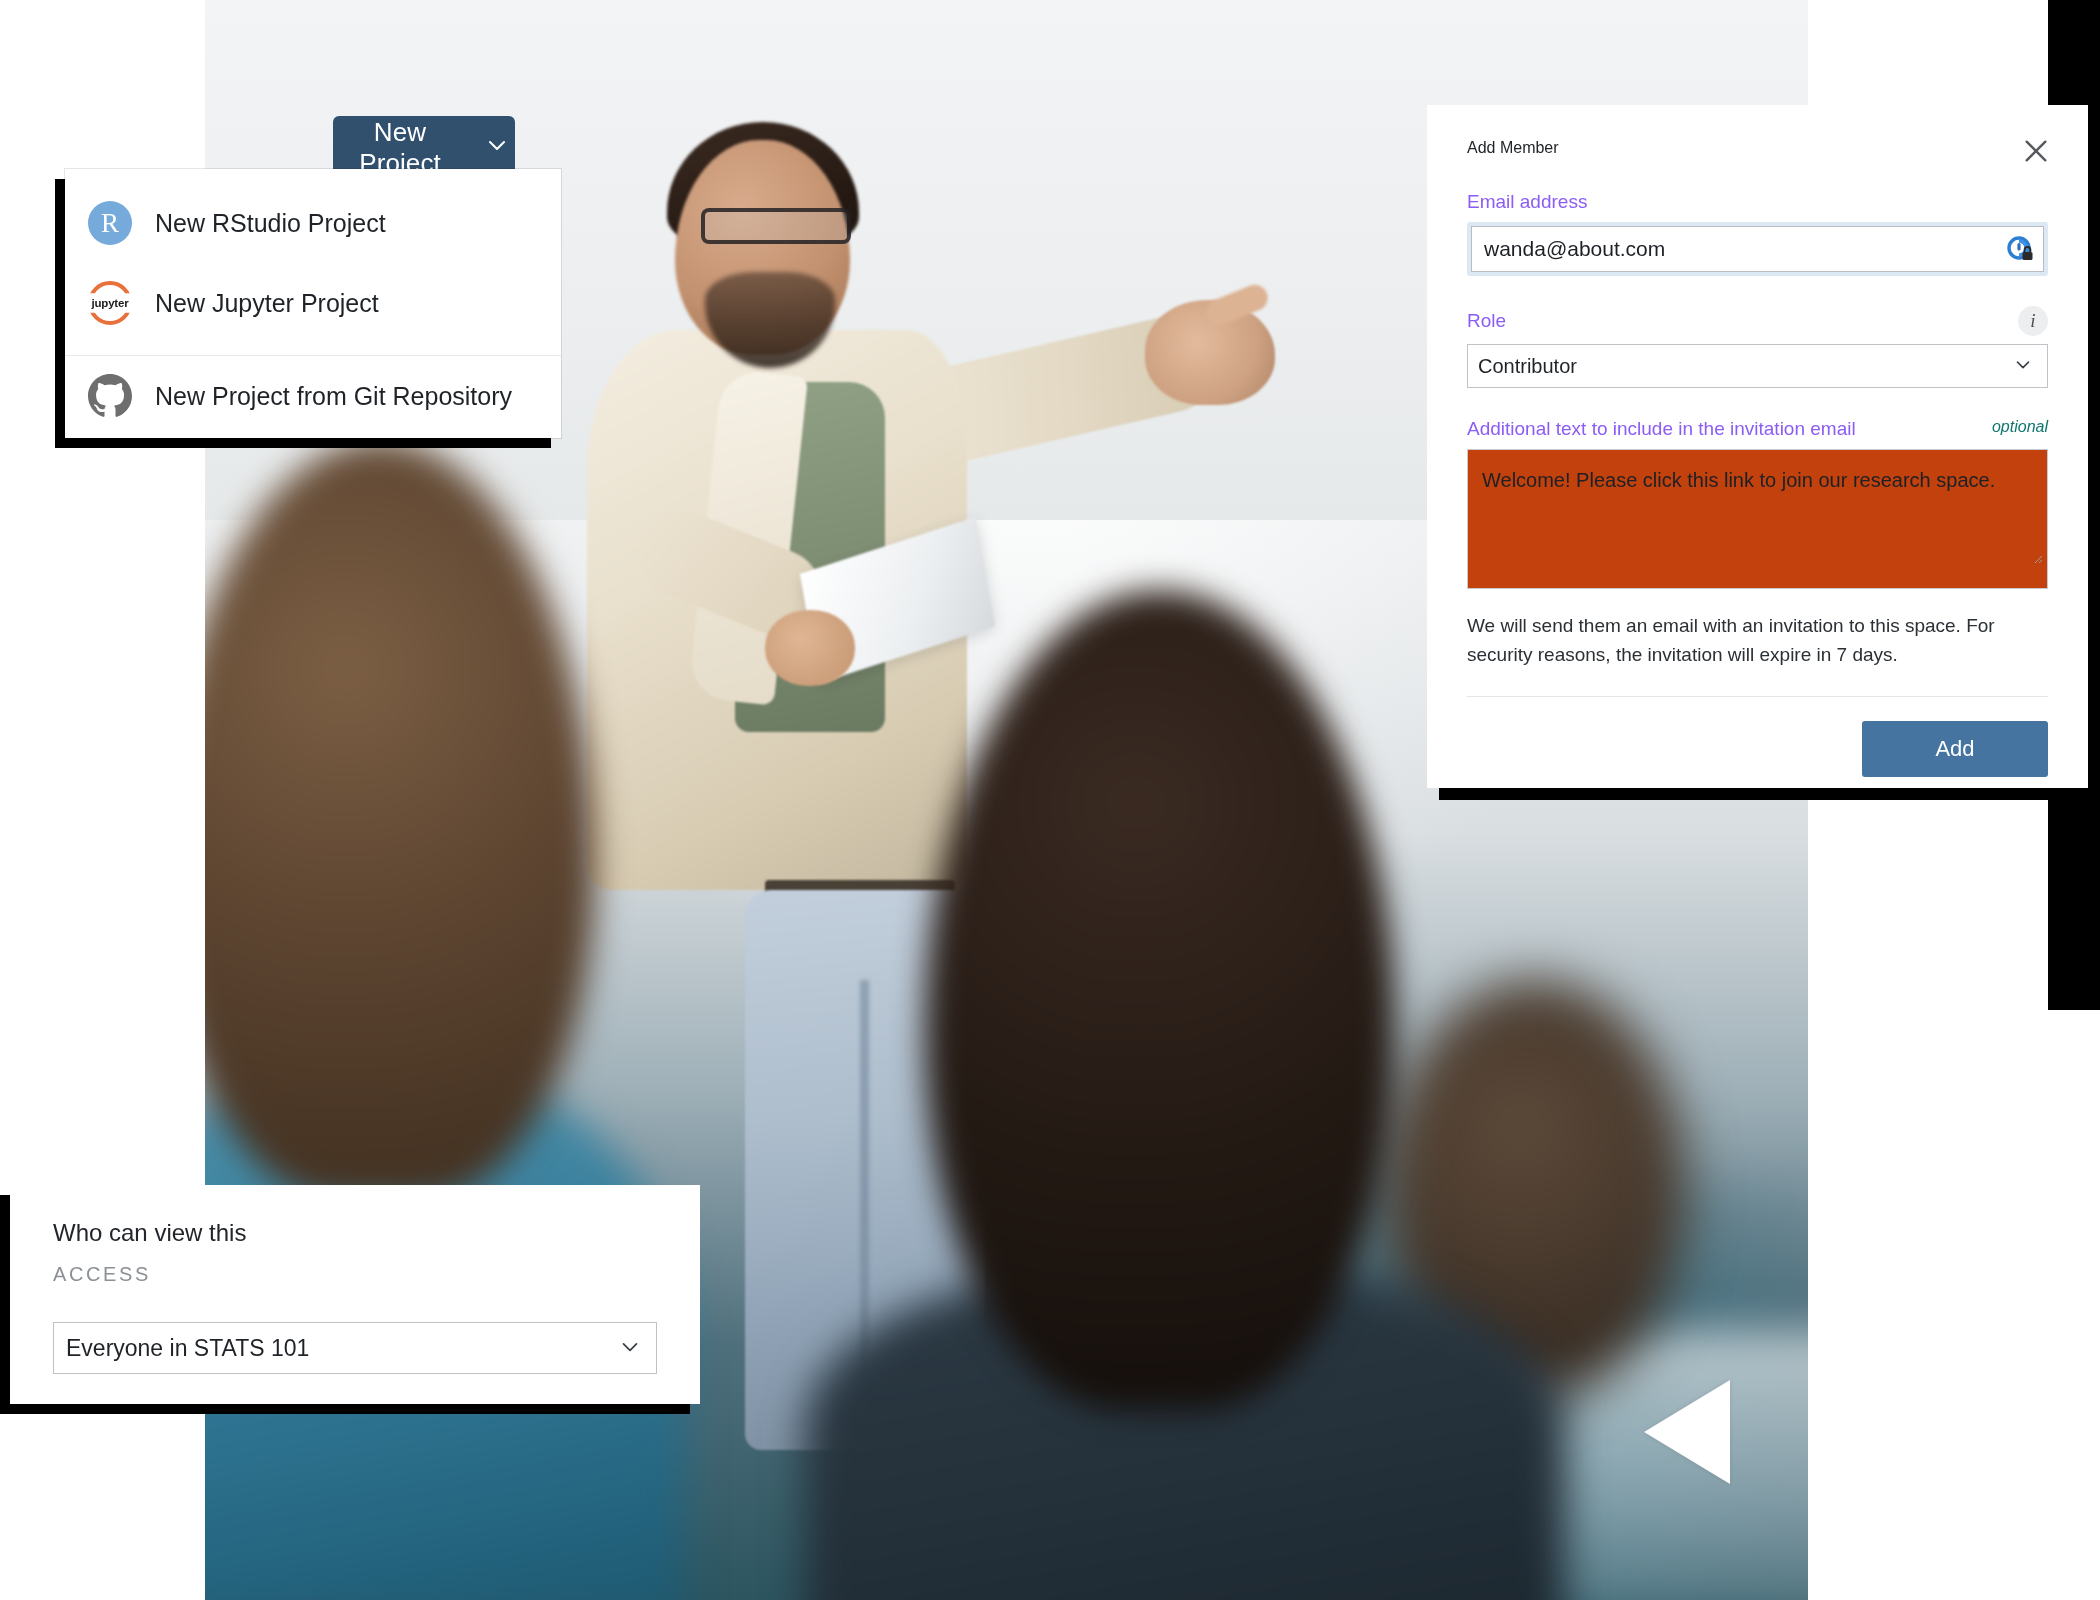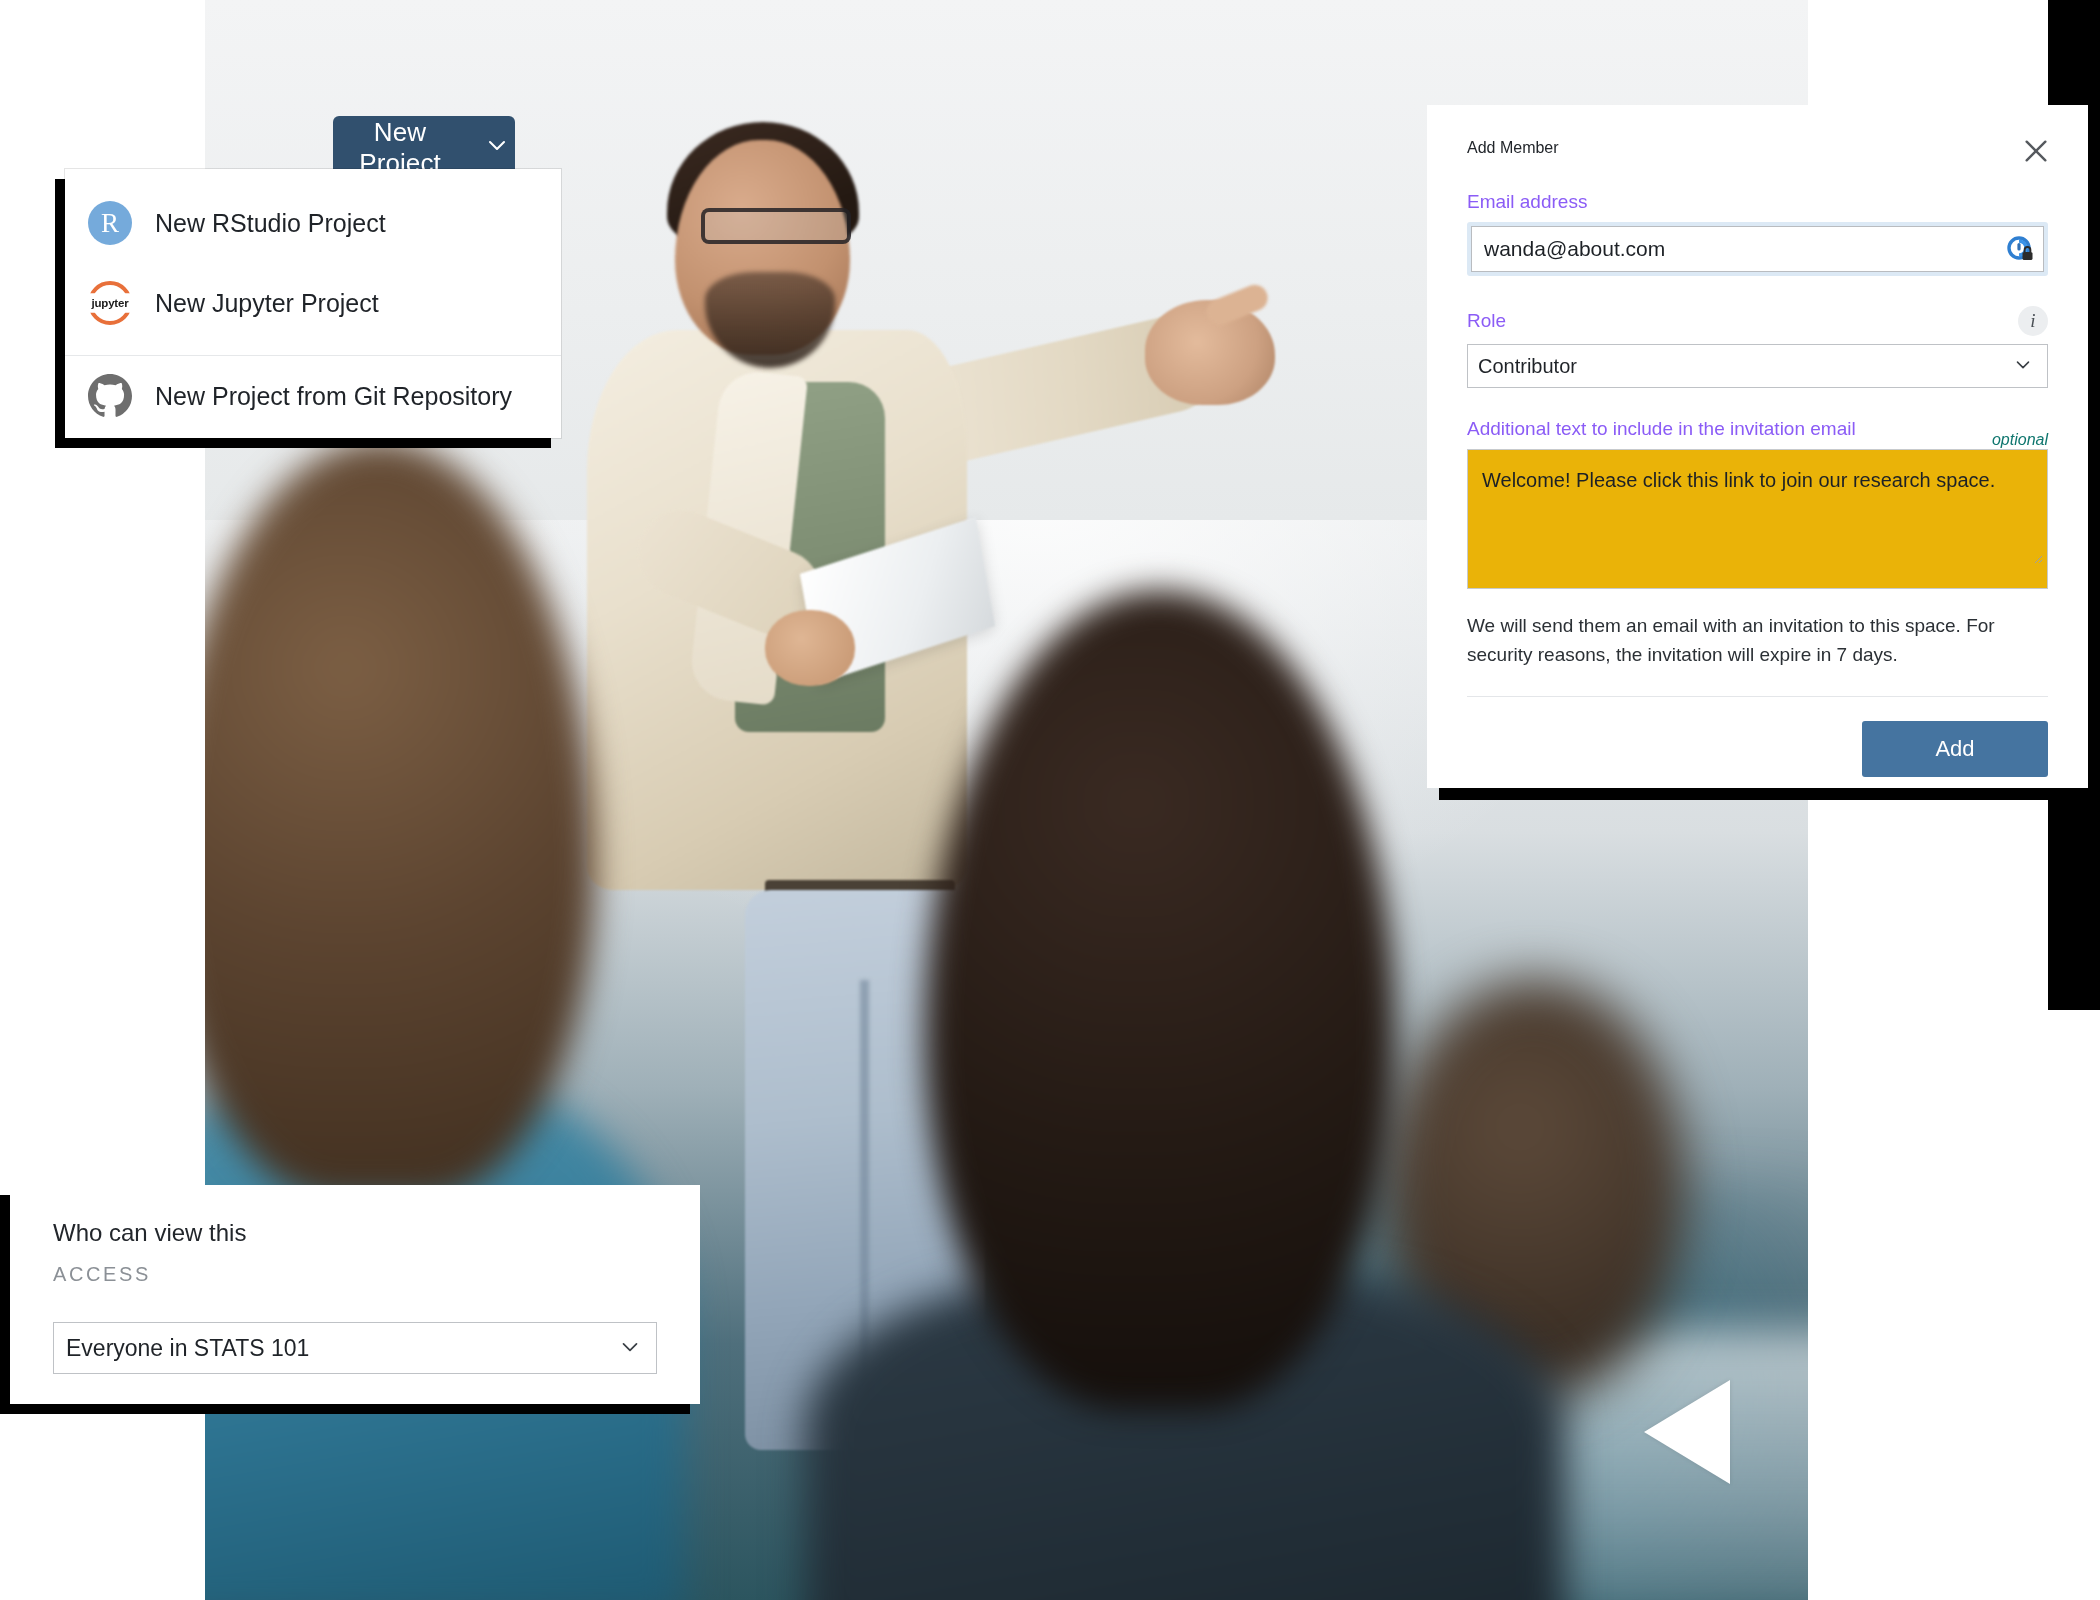--- a/index.html
+++ b/index.html
@@ -262,21 +262,21 @@
     font-size:16px; color:#22262b; margin:4px 0 34px 0;
   }
   #close-icon {
     position:absolute; right:36px; top:30px;
     width:32px; height:32px; cursor:pointer;
     color:#55595e;
   }
   .field-label {
     font-size:19px; color:#8b5cf6; margin-bottom:9px;
   }
-  .label-row { display:flex; align-items:flex-end; justify-content:space-between; }
+  .label-row { display:flex; align-items:flex-start; justify-content:space-between; }
   .optional-tag { font-size:16px; color:#0f766e; font-style:italic; }
 
   #email-field-wrap {
     position:relative;
     border:4px solid #dce9f5;
     border-radius:3px;
     margin-bottom:30px;
   }
   #email-input {
     display:block; width:100%; height:46px;
@@ -308,21 +308,21 @@
     appearance:none; -webkit-appearance:none;
     cursor:pointer; outline:none;
   }
   .select-chev {
     position:absolute; right:14px; top:50%; transform:translateY(-50%);
     pointer-events:none; color:#3a3f45;
   }
 
   #invite-textarea {
     display:block; width:100%; height:140px;
-    border:1px solid #c7cacd; background:#eab308;
+    border:1px solid #c7cacd; background:#c2410c;
     padding:16px 14px;
     font-size:20px; line-height:1.4; color:#1d2126;
     font-family:"Liberation Sans", sans-serif;
     resize:none; outline:none; margin-bottom:22px;
   }
   .ta-wrap { position:relative; }
   .ta-grip {
     position:absolute; right:5px; bottom:27px; width:12px; height:12px;
     pointer-events:none; color:#9aa0a6;
   }

